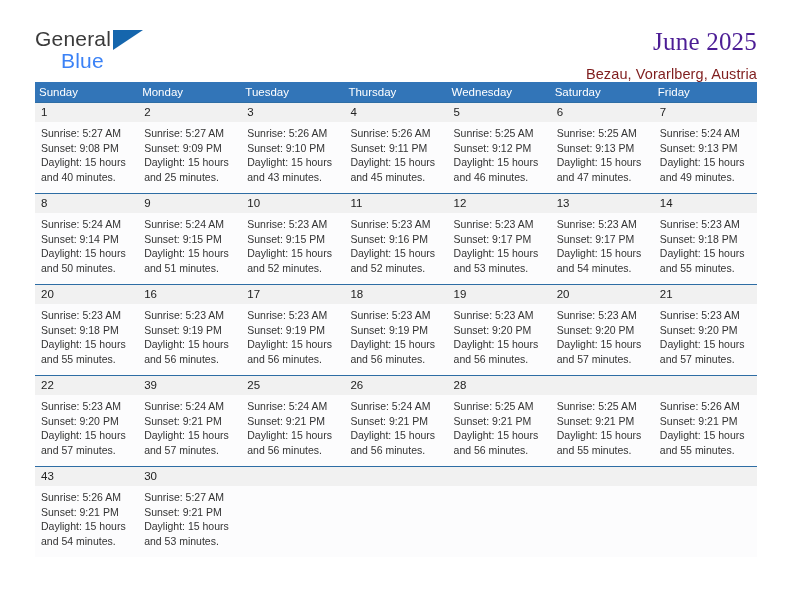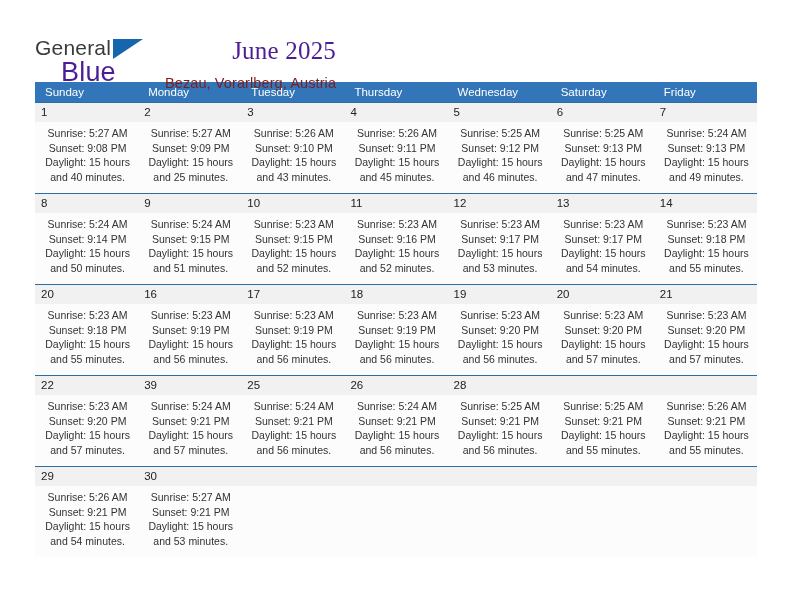--- a/index.html
+++ b/index.html
@@ -15,41 +15,41 @@
   .page {
     width: 792px;
     height: 612px;
     position: relative;
     padding: 0 35px;
   }
 
   
   .topbar {
     display: flex;
-    justify-content: flex-start;
+    justify-content: space-between;
     align-items: flex-start;
-    padding-top: 37px;
+    padding-top: 28px;
     height: 76px;
   }
 
   .logo {
     position: relative;
     width: 130px;
     height: 46px;
     line-height: 1;
   }
   .logo-general {
     font-size: 21px;
     color: #3b3b3b;
     letter-spacing: .2px;
     display: block;
   }
   .logo-blue {
-    font-size: 27px;
-    color: #4c1d95;
+    font-size: 21px;
+    color: #3b82f6;
     letter-spacing: .2px;
     display: block;
     margin-top: 1px;
     margin-left: 26px;
   }
   .logo-triangle {
     position: absolute;
     left: 78px;
     top: 2px;
     width: 0;
@@ -86,21 +86,21 @@
   .weekdays {
     display: grid;
     grid-template-columns: repeat(7, 1fr);
     background: #3275b8;
     height: 20px;
   }
   .weekday {
     color: #ffffff;
     font-size: 11.5px;
     line-height: 20px;
-    padding-left: 10px;
+    padding-left: 4px;
     white-space: nowrap;
   }
 
   .week {
     border-top: 1.5px solid #2e6da4;
     position: relative;
   }
   .week:first-of-type { border-top: none; }
 
   .week-numbers {
@@ -119,21 +119,20 @@
   .week-details {
     display: grid;
     grid-template-columns: repeat(7, 1fr);
     background: #fcfcfd;
     height: 71px;
     padding-top: 4px;
   }
   .daydetail {
     padding-left: 6px;
     padding-right: 4px;
-    text-align: center;
   }
   .daydetail div {
     font-size: 10.5px;
     color: #333333;
     line-height: 14.6px;
     white-space: nowrap;
   }
 </style>
 </head>
 <body>
@@ -384,21 +383,21 @@
           <div>Sunrise: 5:26 AM</div>
           <div>Sunset: 9:21 PM</div>
           <div>Daylight: 15 hours</div>
           <div>and 55 minutes.</div>
         </div>
       </div>
     </div>
 
     <div class="week">
       <div class="week-numbers">
-        <div class="daynum">29</div>
+        <div class="daynum">43</div>
         <div class="daynum">30</div>
         <div class="daynum"></div>
         <div class="daynum"></div>
         <div class="daynum"></div>
         <div class="daynum"></div>
         <div class="daynum"></div>
       </div>
       <div class="week-details">
         <div class="daydetail">
           <div>Sunrise: 5:26 AM</div>

